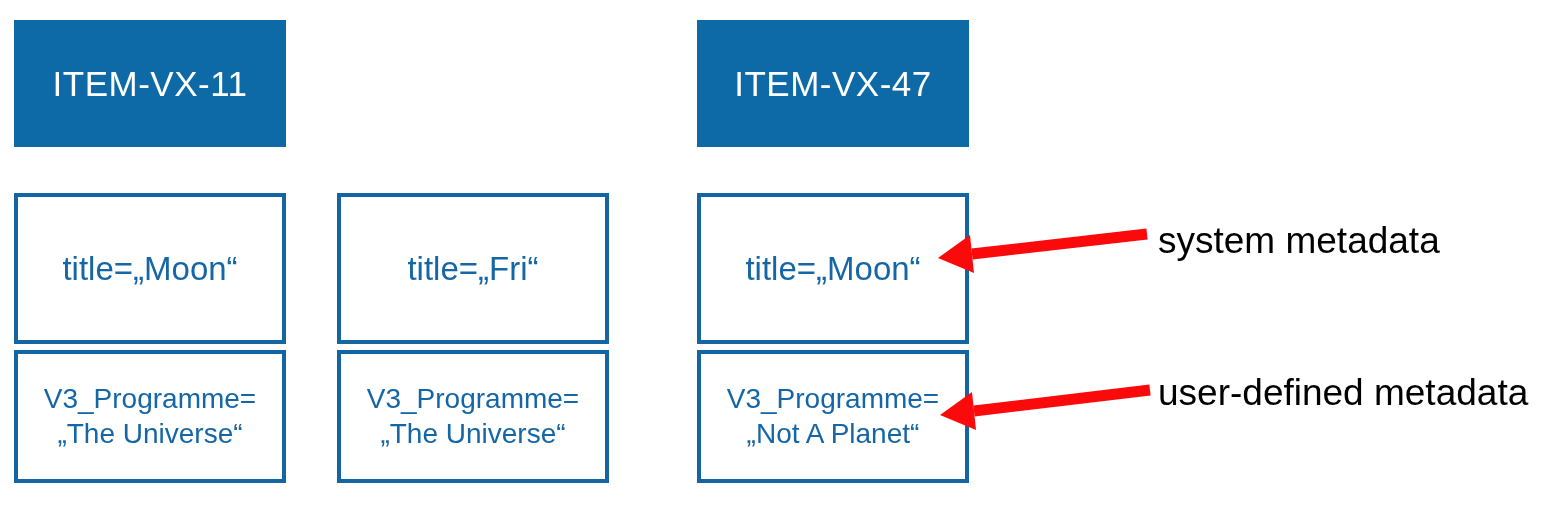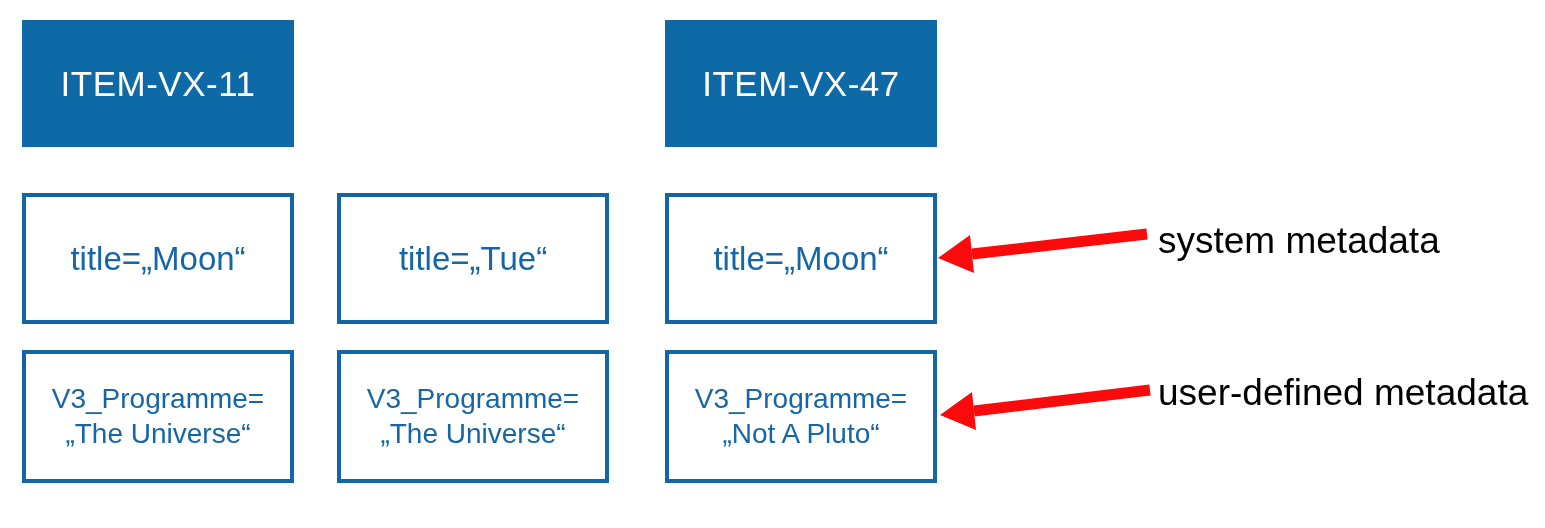--- a/index.html
+++ b/index.html
@@ -27,27 +27,27 @@
     position: absolute;
     width: 272px;
     display: flex;
     align-items: center;
     justify-content: center;
     text-align: center;
   }
 
   
   .r1 { top: 20px;  height: 127px; }
-  .r2 { top: 193px; height: 131px; }
+  .r2 { top: 193px; height: 151px; }
   .r3 { top: 350px; height: 133px; }
 
   
-  .c1 { left: 22px; }
+  .c1 { left: 14px; }
   .c2 { left: 337px; }
-  .c3 { left: 665px; }
+  .c3 { left: 697px; }
 
   .filled {
     background: var(--box-fill);
     color: var(--item-text-white);
     font-size: 35px;
     letter-spacing: 0.5px;
   }
 
   .outlined {
     background: var(--background);
@@ -92,37 +92,37 @@
     <span>ITEM-VX-11</span>
   </div>
   <div class="box r1 c3 filled">
     <span>ITEM-VX-47</span>
   </div>
 
   <div class="box r2 c1 outlined">
     <span>title=„Moon“</span>
   </div>
   <div class="box r2 c2 outlined">
-    <span>title=„Tue“</span>
+    <span>title=„Fri“</span>
   </div>
   <div class="box r2 c3 outlined">
     <span>title=„Moon“</span>
   </div>
 
   <div class="box r3 c1 outlined">
     <span>V3_Programme=</span>
     <span>„The Universe“</span>
   </div>
   <div class="box r3 c2 outlined">
     <span>V3_Programme=</span>
     <span>„The Universe“</span>
   </div>
   <div class="box r3 c3 outlined">
     <span>V3_Programme=</span>
-    <span>„Not A Pluto“</span>
+    <span>„Not A Planet“</span>
   </div>
 
   <svg class="arrow-layer" viewBox="0 0 1545 528" aria-hidden="true">
     <g>
       <line class="arrow-shaft" x1="1147" y1="234" x2="972" y2="254"></line>
       <polygon class="arrow-head" points="938,258 970,235 974,273"></polygon>
     </g>
     <g>
       <line class="arrow-shaft" x1="1150" y1="390" x2="974" y2="411"></line>
       <polygon class="arrow-head" points="940,415 972,392 976,430"></polygon>

